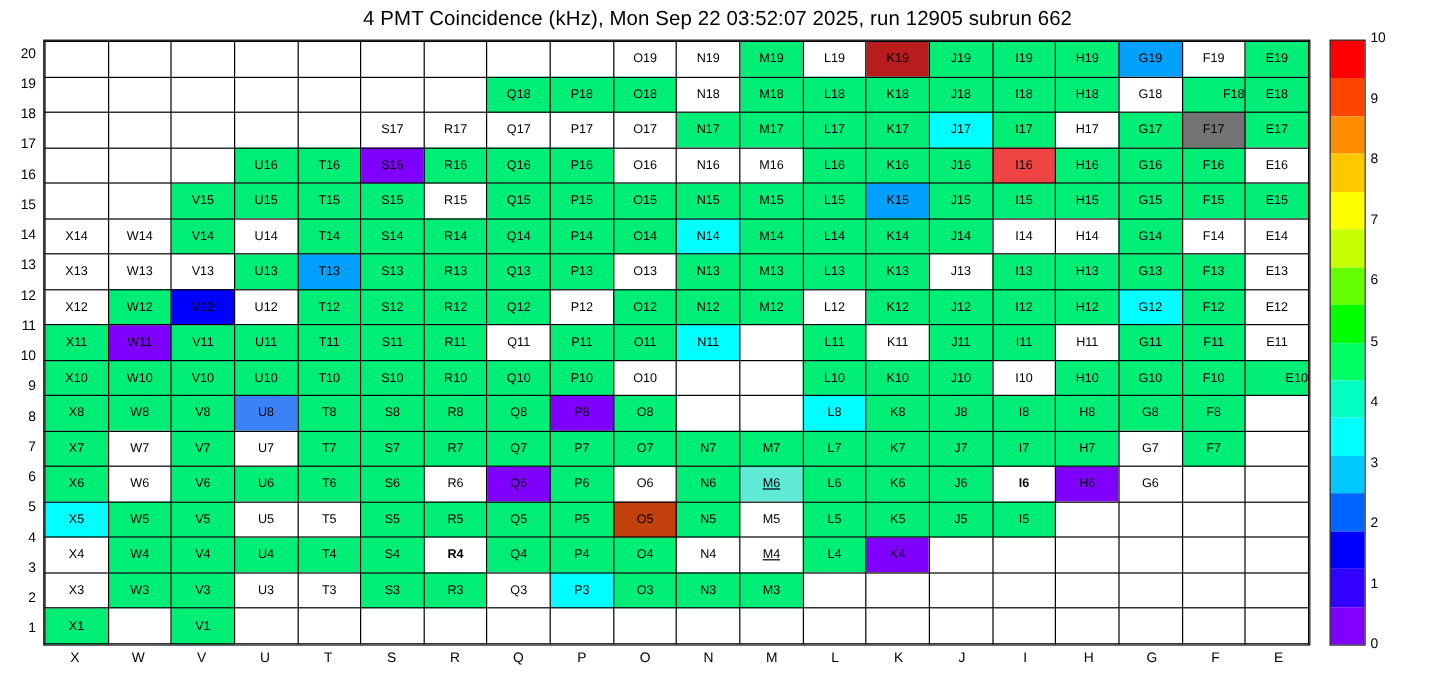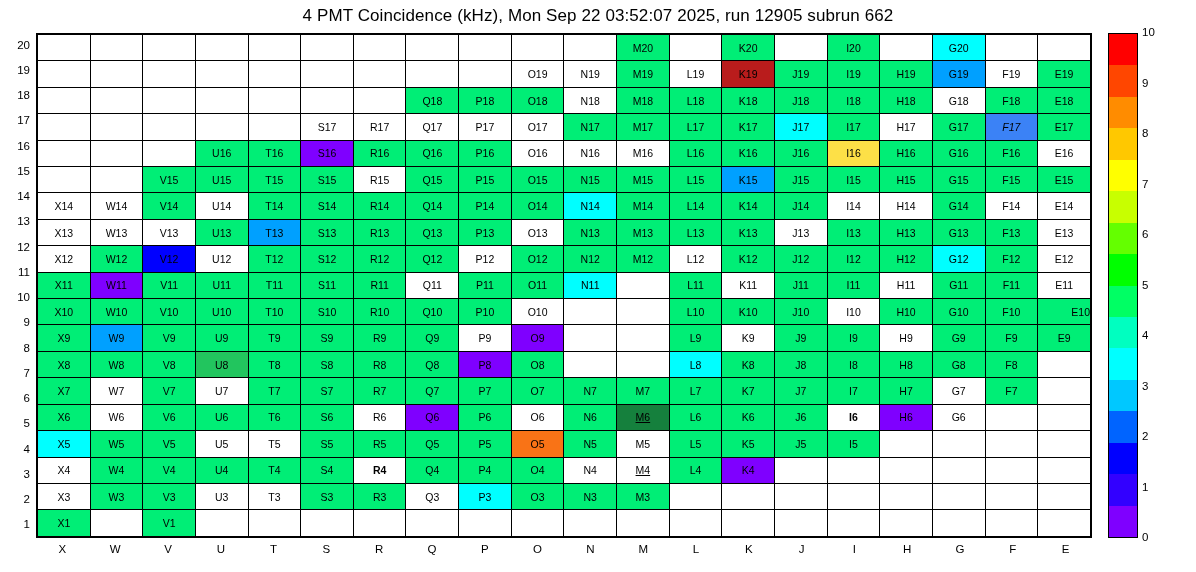--- a/index.html
+++ b/index.html
@@ -61,42 +61,20 @@
 </head>
 <body>
 
 <div id="root">
 
   <div id="title">4 PMT Coincidence (kHz), Mon Sep 22 03:52:07 2025, run 12905 subrun 662</div>
 
   <div id="plot">
     <table class="grid">
       <tbody id="grid-body">
-          <tr>
-            <td style="background: rgb(255, 255, 255);"></td>
-            <td style="background: rgb(255, 255, 255);"></td>
-            <td style="background: rgb(255, 255, 255);"></td>
-            <td style="background: rgb(255, 255, 255);"></td>
-            <td style="background: rgb(255, 255, 255);"></td>
-            <td style="background: rgb(255, 255, 255);"></td>
-            <td style="background: rgb(255, 255, 255);"></td>
-            <td style="background: rgb(255, 255, 255);"></td>
-            <td style="background: rgb(255, 255, 255);"></td>
-            <td style="background: rgb(255, 255, 255);"></td>
-            <td style="background: rgb(255, 255, 255);"></td>
-            <td style="background: rgb(0, 238, 118);">M20</td>
-            <td style="background: rgb(255, 255, 255);"></td>
-            <td style="background: rgb(0, 238, 118);">K20</td>
-            <td style="background: rgb(255, 255, 255);"></td>
-            <td style="background: rgb(0, 238, 118);">I20</td>
-            <td style="background: rgb(255, 255, 255);"></td>
-            <td style="background: rgb(0, 255, 255);">G20</td>
-            <td style="background: rgb(255, 255, 255);"></td>
-            <td style="background: rgb(255, 255, 255);"></td>
-          </tr>
           <tr>
             <td style="background: rgb(255, 255, 255);"></td>
             <td style="background: rgb(255, 255, 255);"></td>
             <td style="background: rgb(255, 255, 255);"></td>
             <td style="background: rgb(255, 255, 255);"></td>
             <td style="background: rgb(255, 255, 255);"></td>
             <td style="background: rgb(255, 255, 255);"></td>
             <td style="background: rgb(255, 255, 255);"></td>
             <td style="background: rgb(255, 255, 255);"></td>
             <td style="background: rgb(255, 255, 255);"></td>
@@ -124,21 +102,21 @@
             <td style="background: rgb(0, 238, 118);">P18</td>
             <td style="background: rgb(0, 238, 118);">O18</td>
             <td style="background: rgb(255, 255, 255);">N18</td>
             <td style="background: rgb(0, 238, 118);">M18</td>
             <td style="background: rgb(0, 238, 118);">L18</td>
             <td style="background: rgb(0, 238, 118);">K18</td>
             <td style="background: rgb(0, 238, 118);">J18</td>
             <td style="background: rgb(0, 238, 118);">I18</td>
             <td style="background: rgb(0, 238, 118);">H18</td>
             <td style="background: rgb(255, 255, 255);">G18</td>
-            <td style="background: rgb(0, 238, 118);">F18</td>
+            <td style="background: rgb(0, 238, 118); text-align: right;">F18</td>
             <td style="background: rgb(0, 238, 118);">E18</td>
           </tr>
           <tr>
             <td style="background: rgb(255, 255, 255);"></td>
             <td style="background: rgb(255, 255, 255);"></td>
             <td style="background: rgb(255, 255, 255);"></td>
             <td style="background: rgb(255, 255, 255);"></td>
             <td style="background: rgb(255, 255, 255);"></td>
             <td style="background: rgb(255, 255, 255);">S17</td>
             <td style="background: rgb(255, 255, 255);">R17</td>
@@ -146,40 +124,40 @@
             <td style="background: rgb(255, 255, 255);">P17</td>
             <td style="background: rgb(255, 255, 255);">O17</td>
             <td style="background: rgb(0, 238, 118);">N17</td>
             <td style="background: rgb(0, 238, 118);">M17</td>
             <td style="background: rgb(0, 238, 118);">L17</td>
             <td style="background: rgb(0, 238, 118);">K17</td>
             <td style="background: rgb(0, 255, 255);">J17</td>
             <td style="background: rgb(0, 238, 118);">I17</td>
             <td style="background: rgb(255, 255, 255);">H17</td>
             <td style="background: rgb(0, 238, 118);">G17</td>
-            <td style="background: #3b82f6; font-style: italic;">F17</td>
+            <td style="background: #737373;">F17</td>
             <td style="background: rgb(0, 238, 118);">E17</td>
           </tr>
           <tr>
             <td style="background: rgb(255, 255, 255);"></td>
             <td style="background: rgb(255, 255, 255);"></td>
             <td style="background: rgb(255, 255, 255);"></td>
             <td style="background: rgb(0, 238, 118);">U16</td>
             <td style="background: rgb(0, 238, 118);">T16</td>
             <td style="background: rgb(127, 0, 255);">S16</td>
             <td style="background: rgb(0, 238, 118);">R16</td>
             <td style="background: rgb(0, 238, 118);">Q16</td>
             <td style="background: rgb(0, 238, 118);">P16</td>
             <td style="background: rgb(255, 255, 255);">O16</td>
             <td style="background: rgb(255, 255, 255);">N16</td>
             <td style="background: rgb(255, 255, 255);">M16</td>
             <td style="background: rgb(0, 238, 118);">L16</td>
             <td style="background: rgb(0, 238, 118);">K16</td>
             <td style="background: rgb(0, 238, 118);">J16</td>
-            <td style="background: #fde047;">I16</td>
+            <td style="background: #ef4444;">I16</td>
             <td style="background: rgb(0, 238, 118);">H16</td>
             <td style="background: rgb(0, 238, 118);">G16</td>
             <td style="background: rgb(0, 238, 118);">F16</td>
             <td style="background: rgb(255, 255, 255);">E16</td>
           </tr>
           <tr>
             <td style="background: rgb(255, 255, 255);"></td>
             <td style="background: rgb(255, 255, 255);"></td>
             <td style="background: rgb(0, 238, 118);">V15</td>
             <td style="background: rgb(0, 238, 118);">U15</td>
@@ -304,46 +282,24 @@
             <td style="background: rgb(0, 238, 118);">L10</td>
             <td style="background: rgb(0, 238, 118);">K10</td>
             <td style="background: rgb(0, 238, 118);">J10</td>
             <td style="background: rgb(255, 255, 255);">I10</td>
             <td style="background: rgb(0, 238, 118);">H10</td>
             <td style="background: rgb(0, 238, 118);">G10</td>
             <td style="background: rgb(0, 238, 118);">F10</td>
             <td style="background: rgb(0, 238, 118); text-align: right;">E10</td>
           </tr>
           <tr>
-            <td style="background: rgb(0, 238, 118);">X9</td>
-            <td style="background: rgb(0, 160, 255);">W9</td>
-            <td style="background: rgb(0, 238, 118);">V9</td>
-            <td style="background: rgb(0, 238, 118);">U9</td>
-            <td style="background: rgb(0, 238, 118);">T9</td>
-            <td style="background: rgb(0, 238, 118);">S9</td>
-            <td style="background: rgb(0, 238, 118);">R9</td>
-            <td style="background: rgb(0, 238, 118);">Q9</td>
-            <td style="background: rgb(255, 255, 255);">P9</td>
-            <td style="background: rgb(127, 0, 255);">O9</td>
-            <td style="background: rgb(255, 255, 255);"></td>
-            <td style="background: rgb(255, 255, 255);"></td>
-            <td style="background: rgb(0, 238, 118);">L9</td>
-            <td style="background: rgb(255, 255, 255);">K9</td>
-            <td style="background: rgb(0, 238, 118);">J9</td>
-            <td style="background: rgb(0, 238, 118);">I9</td>
-            <td style="background: rgb(255, 255, 255);">H9</td>
-            <td style="background: rgb(0, 238, 118);">G9</td>
-            <td style="background: rgb(0, 238, 118);">F9</td>
-            <td style="background: rgb(0, 238, 118);">E9</td>
-          </tr>
-          <tr>
             <td style="background: rgb(0, 238, 118);">X8</td>
             <td style="background: rgb(0, 238, 118);">W8</td>
             <td style="background: rgb(0, 238, 118);">V8</td>
-            <td style="background: #22c55e; margin-top: 15px;">U8</td>
+            <td style="background: #3b82f6; margin-top: 15px;">U8</td>
             <td style="background: rgb(0, 238, 118);">T8</td>
             <td style="background: rgb(0, 238, 118);">S8</td>
             <td style="background: rgb(0, 238, 118);">R8</td>
             <td style="background: rgb(0, 238, 118);">Q8</td>
             <td style="background: rgb(127, 0, 255);">P8</td>
             <td style="background: rgb(0, 238, 118);">O8</td>
             <td style="background: rgb(255, 255, 255);"></td>
             <td style="background: rgb(255, 255, 255);"></td>
             <td style="background: rgb(0, 255, 255);">L8</td>
             <td style="background: rgb(0, 238, 118);">K8</td>
@@ -381,41 +337,41 @@
             <td style="background: rgb(255, 255, 255);">W6</td>
             <td style="background: rgb(0, 238, 118);">V6</td>
             <td style="background: rgb(0, 238, 118);">U6</td>
             <td style="background: rgb(0, 238, 118);">T6</td>
             <td style="background: rgb(0, 238, 118);">S6</td>
             <td style="background: rgb(255, 255, 255);">R6</td>
             <td style="background: rgb(127, 0, 255);">Q6</td>
             <td style="background: rgb(0, 238, 118);">P6</td>
             <td style="background: rgb(255, 255, 255);">O6</td>
             <td style="background: rgb(0, 238, 118);">N6</td>
-            <td style="background: #15803d; text-decoration: underline;">M6</td>
+            <td style="background: #5eead4; text-decoration: underline;">M6</td>
             <td style="background: rgb(0, 238, 118);">L6</td>
             <td style="background: rgb(0, 238, 118);">K6</td>
             <td style="background: rgb(0, 238, 118);">J6</td>
             <td style="background: rgb(255, 255, 255); font-weight: bold;">I6</td>
             <td style="background: rgb(127, 0, 255);">H6</td>
             <td style="background: rgb(255, 255, 255);">G6</td>
             <td style="background: rgb(255, 255, 255);"></td>
             <td style="background: rgb(255, 255, 255);"></td>
           </tr>
           <tr>
             <td style="background: rgb(0, 255, 255);">X5</td>
             <td style="background: rgb(0, 238, 118);">W5</td>
             <td style="background: rgb(0, 238, 118);">V5</td>
             <td style="background: rgb(255, 255, 255);">U5</td>
             <td style="background: rgb(255, 255, 255);">T5</td>
             <td style="background: rgb(0, 238, 118);">S5</td>
             <td style="background: rgb(0, 238, 118);">R5</td>
             <td style="background: rgb(0, 238, 118);">Q5</td>
             <td style="background: rgb(0, 238, 118);">P5</td>
-            <td style="background: #f97316;">O5</td>
+            <td style="background: #c2410c;">O5</td>
             <td style="background: rgb(0, 238, 118);">N5</td>
             <td style="background: rgb(255, 255, 255);">M5</td>
             <td style="background: rgb(0, 238, 118);">L5</td>
             <td style="background: rgb(0, 238, 118);">K5</td>
             <td style="background: rgb(0, 238, 118);">J5</td>
             <td style="background: rgb(0, 238, 118);">I5</td>
             <td style="background: rgb(255, 255, 255);"></td>
             <td style="background: rgb(255, 255, 255);"></td>
             <td style="background: rgb(255, 255, 255);"></td>
             <td style="background: rgb(255, 255, 255);"></td>

